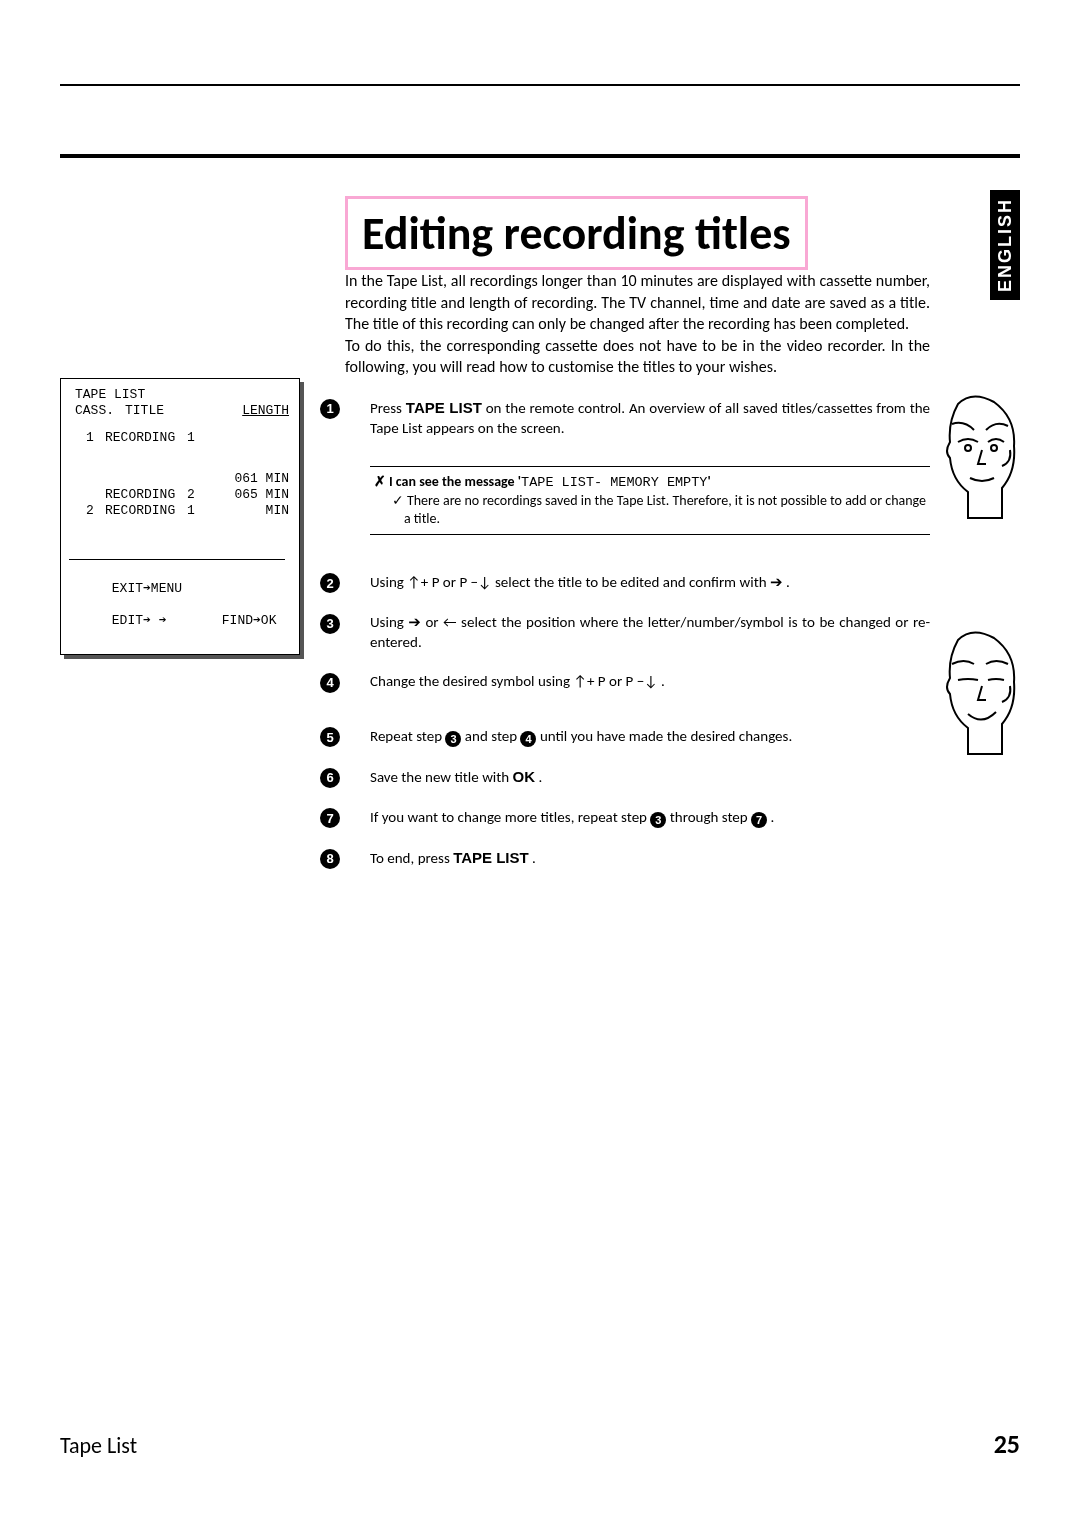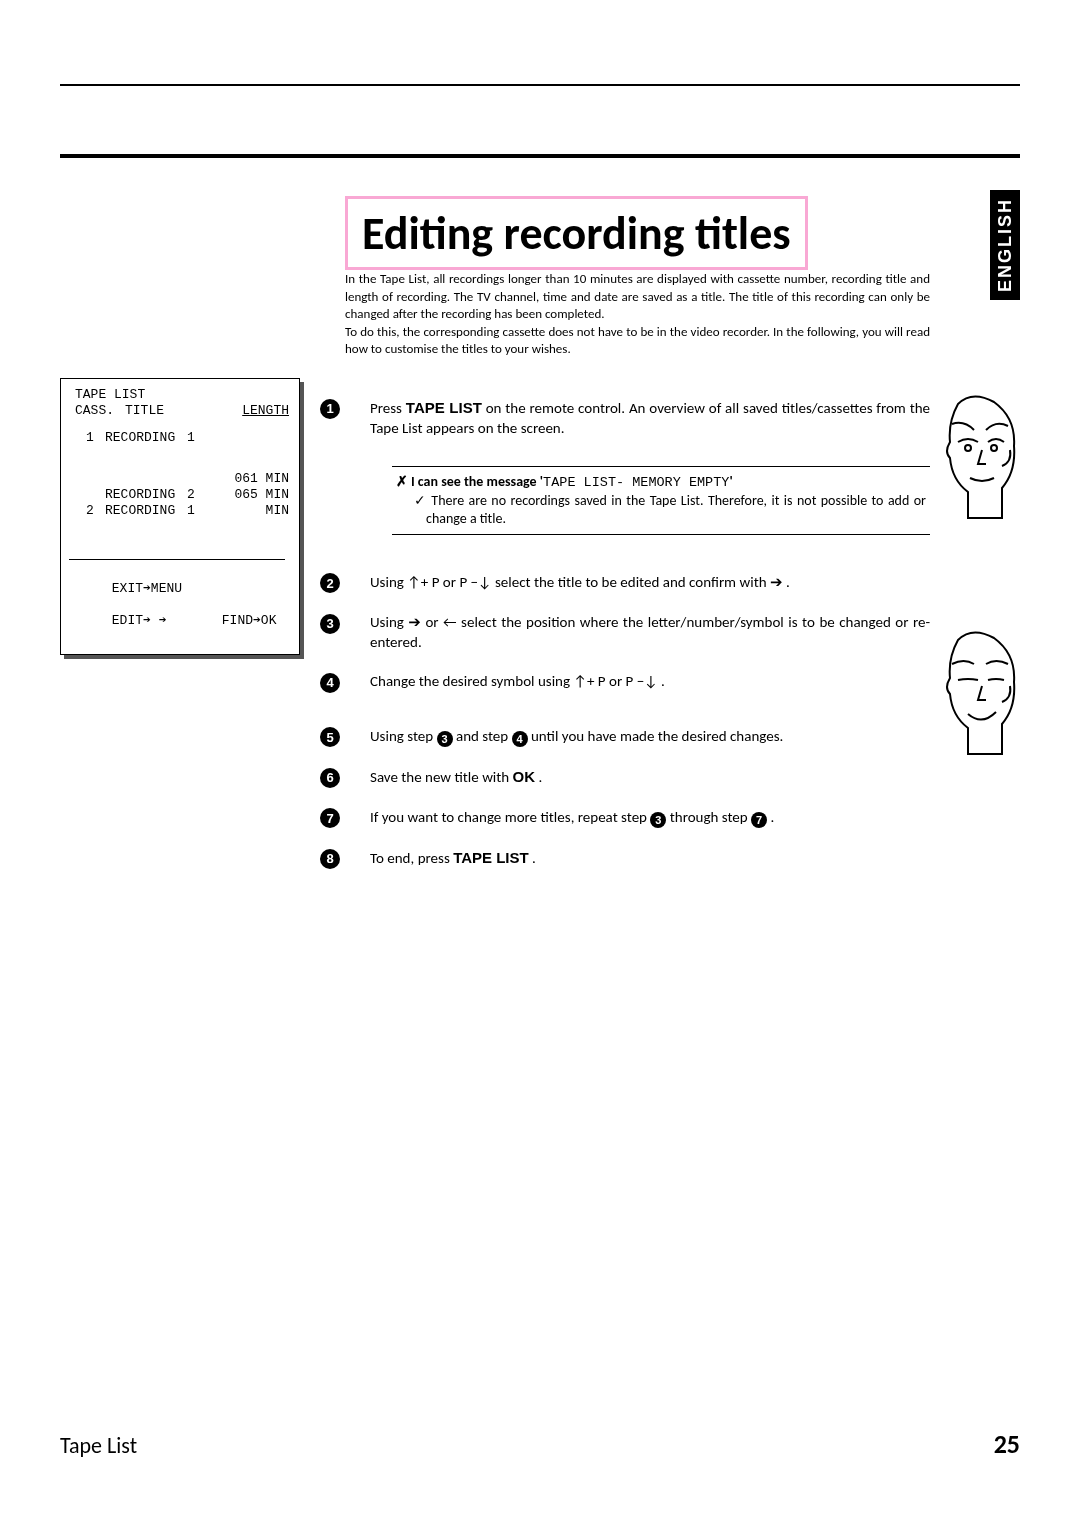--- a/index.html
+++ b/index.html
@@ -49,21 +49,21 @@
     border: 3px solid #f9a8d4;
     padding: 6px 14px 6px 14px;
     font-size: 46px;
     font-weight: 700;
   }
   .intro {
     position: absolute;
     left: 345px;
     right: 150px;
     top: 270px;
-    font-size: 13px;
+    font-size: 16px;
     line-height: 1.35;
     text-align: justify;
   }
   .tape-list {
     position: absolute;
     left: 60px;
     top: 378px;
     width: 224px;
     border: 1px solid #000;
     box-shadow: 4px 4px 0 #555;
@@ -256,21 +256,21 @@
       </g>
     </svg>
   </div>
 
   <div class="steps">
 
     <div class="step">
       <div class="num"><span class="step-badge">1</span></div>
       <div class="body">
         <span>Press </span><span class="key">TAPE LIST</span><span> on the remote control. An overview of all saved titles/cassettes from the Tape List appears on the screen.</span>
-        <div class="callout" style="margin-top:28px;margin-left:22px;">
+        <div class="callout" style="margin-top:28px;">
           <div>
             <b><span>✗ I can see the message '</span></b><span class="mono">TAPE LIST- MEMORY EMPTY</span><b><span>'</span></b>
           </div>
           <div class="line2" style="text-indent:-12px; margin-left:12px;">
             <span>✓ There are no recordings saved in the Tape List. Therefore, it is not possible to add or change a title.</span>
           </div>
         </div>
       </div>
     </div>
 
@@ -291,21 +291,21 @@
       <div class="body">
         <span>Change the desired symbol using ↑+ P or  P −↓ .</span>
       </div>
     </div>
 
     <div style="height:14px;"></div>
 
     <div class="step">
       <div class="num"><span class="step-badge">5</span></div>
       <div class="body">
-        <span>Using step </span><span class="inline-badge">3</span><span> and step </span><span class="inline-badge">4</span><span> until you have made the desired changes.</span>
+        <span>Repeat step </span><span class="inline-badge">3</span><span> and step </span><span class="inline-badge">4</span><span> until you have made the desired changes.</span>
       </div>
     </div>
 
     <div class="step">
       <div class="num"><span class="step-badge">6</span></div>
       <div class="body">
         <span>Save the new title with </span><span class="key">OK</span><span> .</span>
       </div>
     </div>
 

